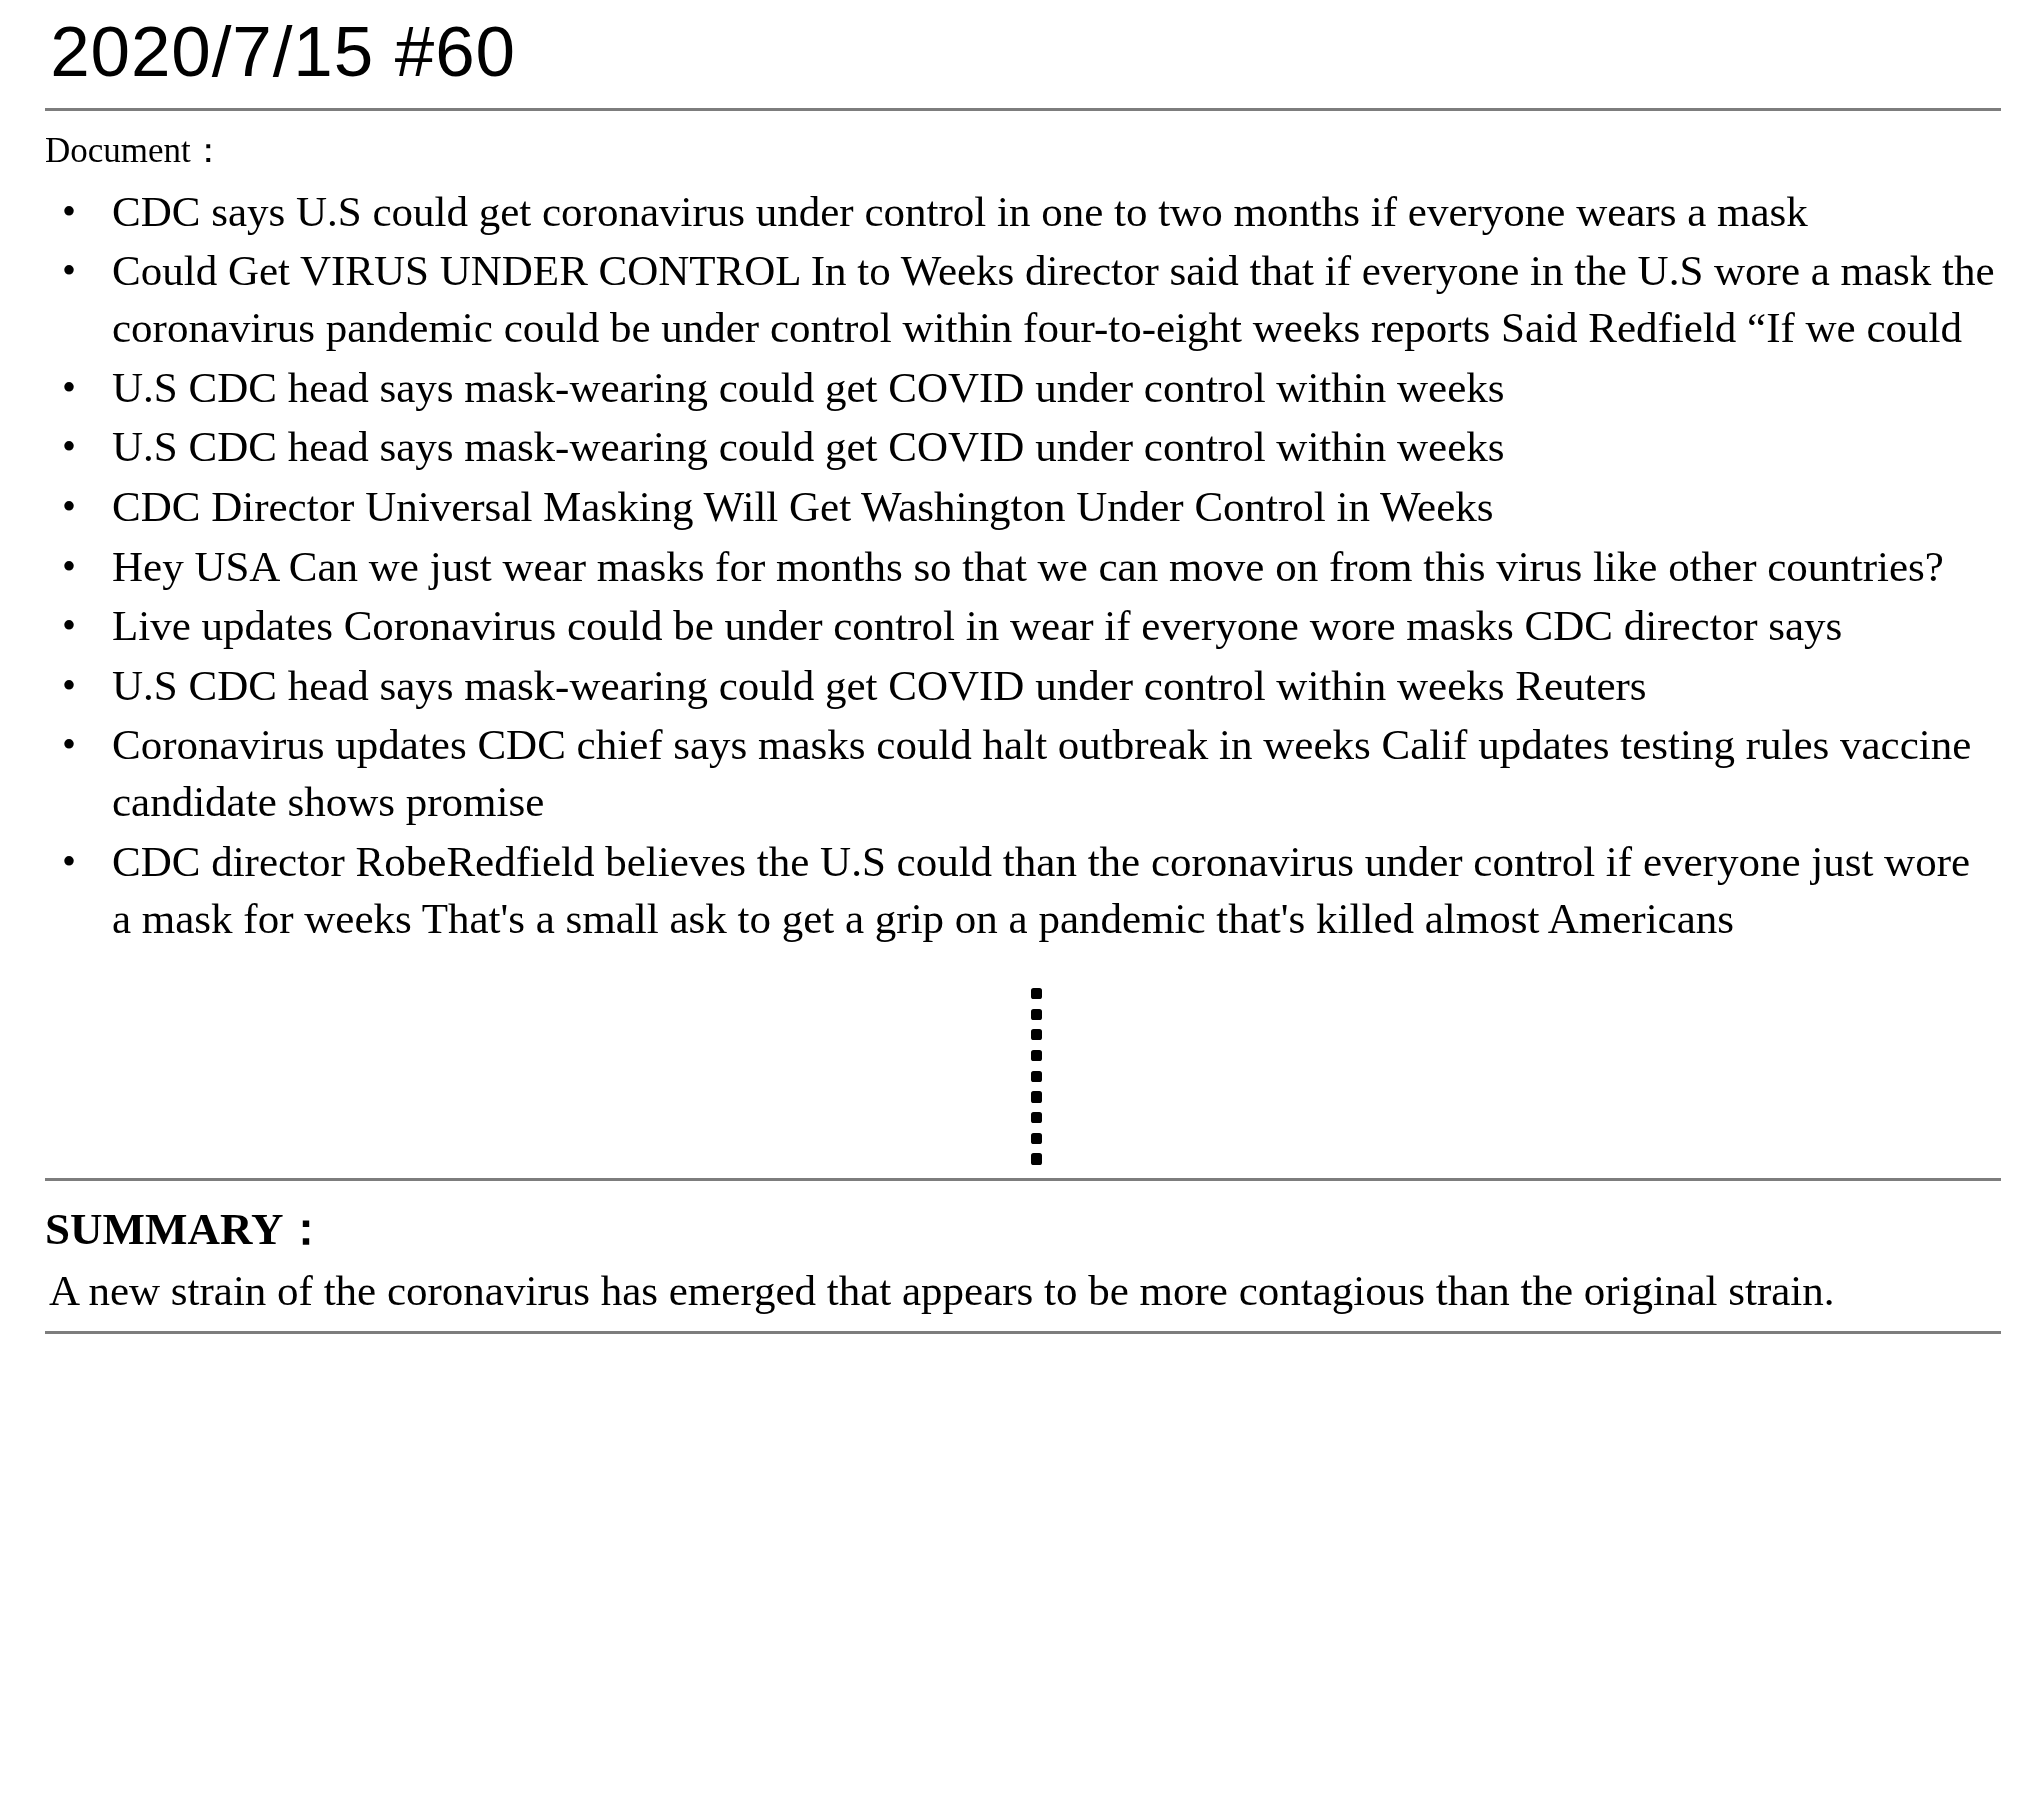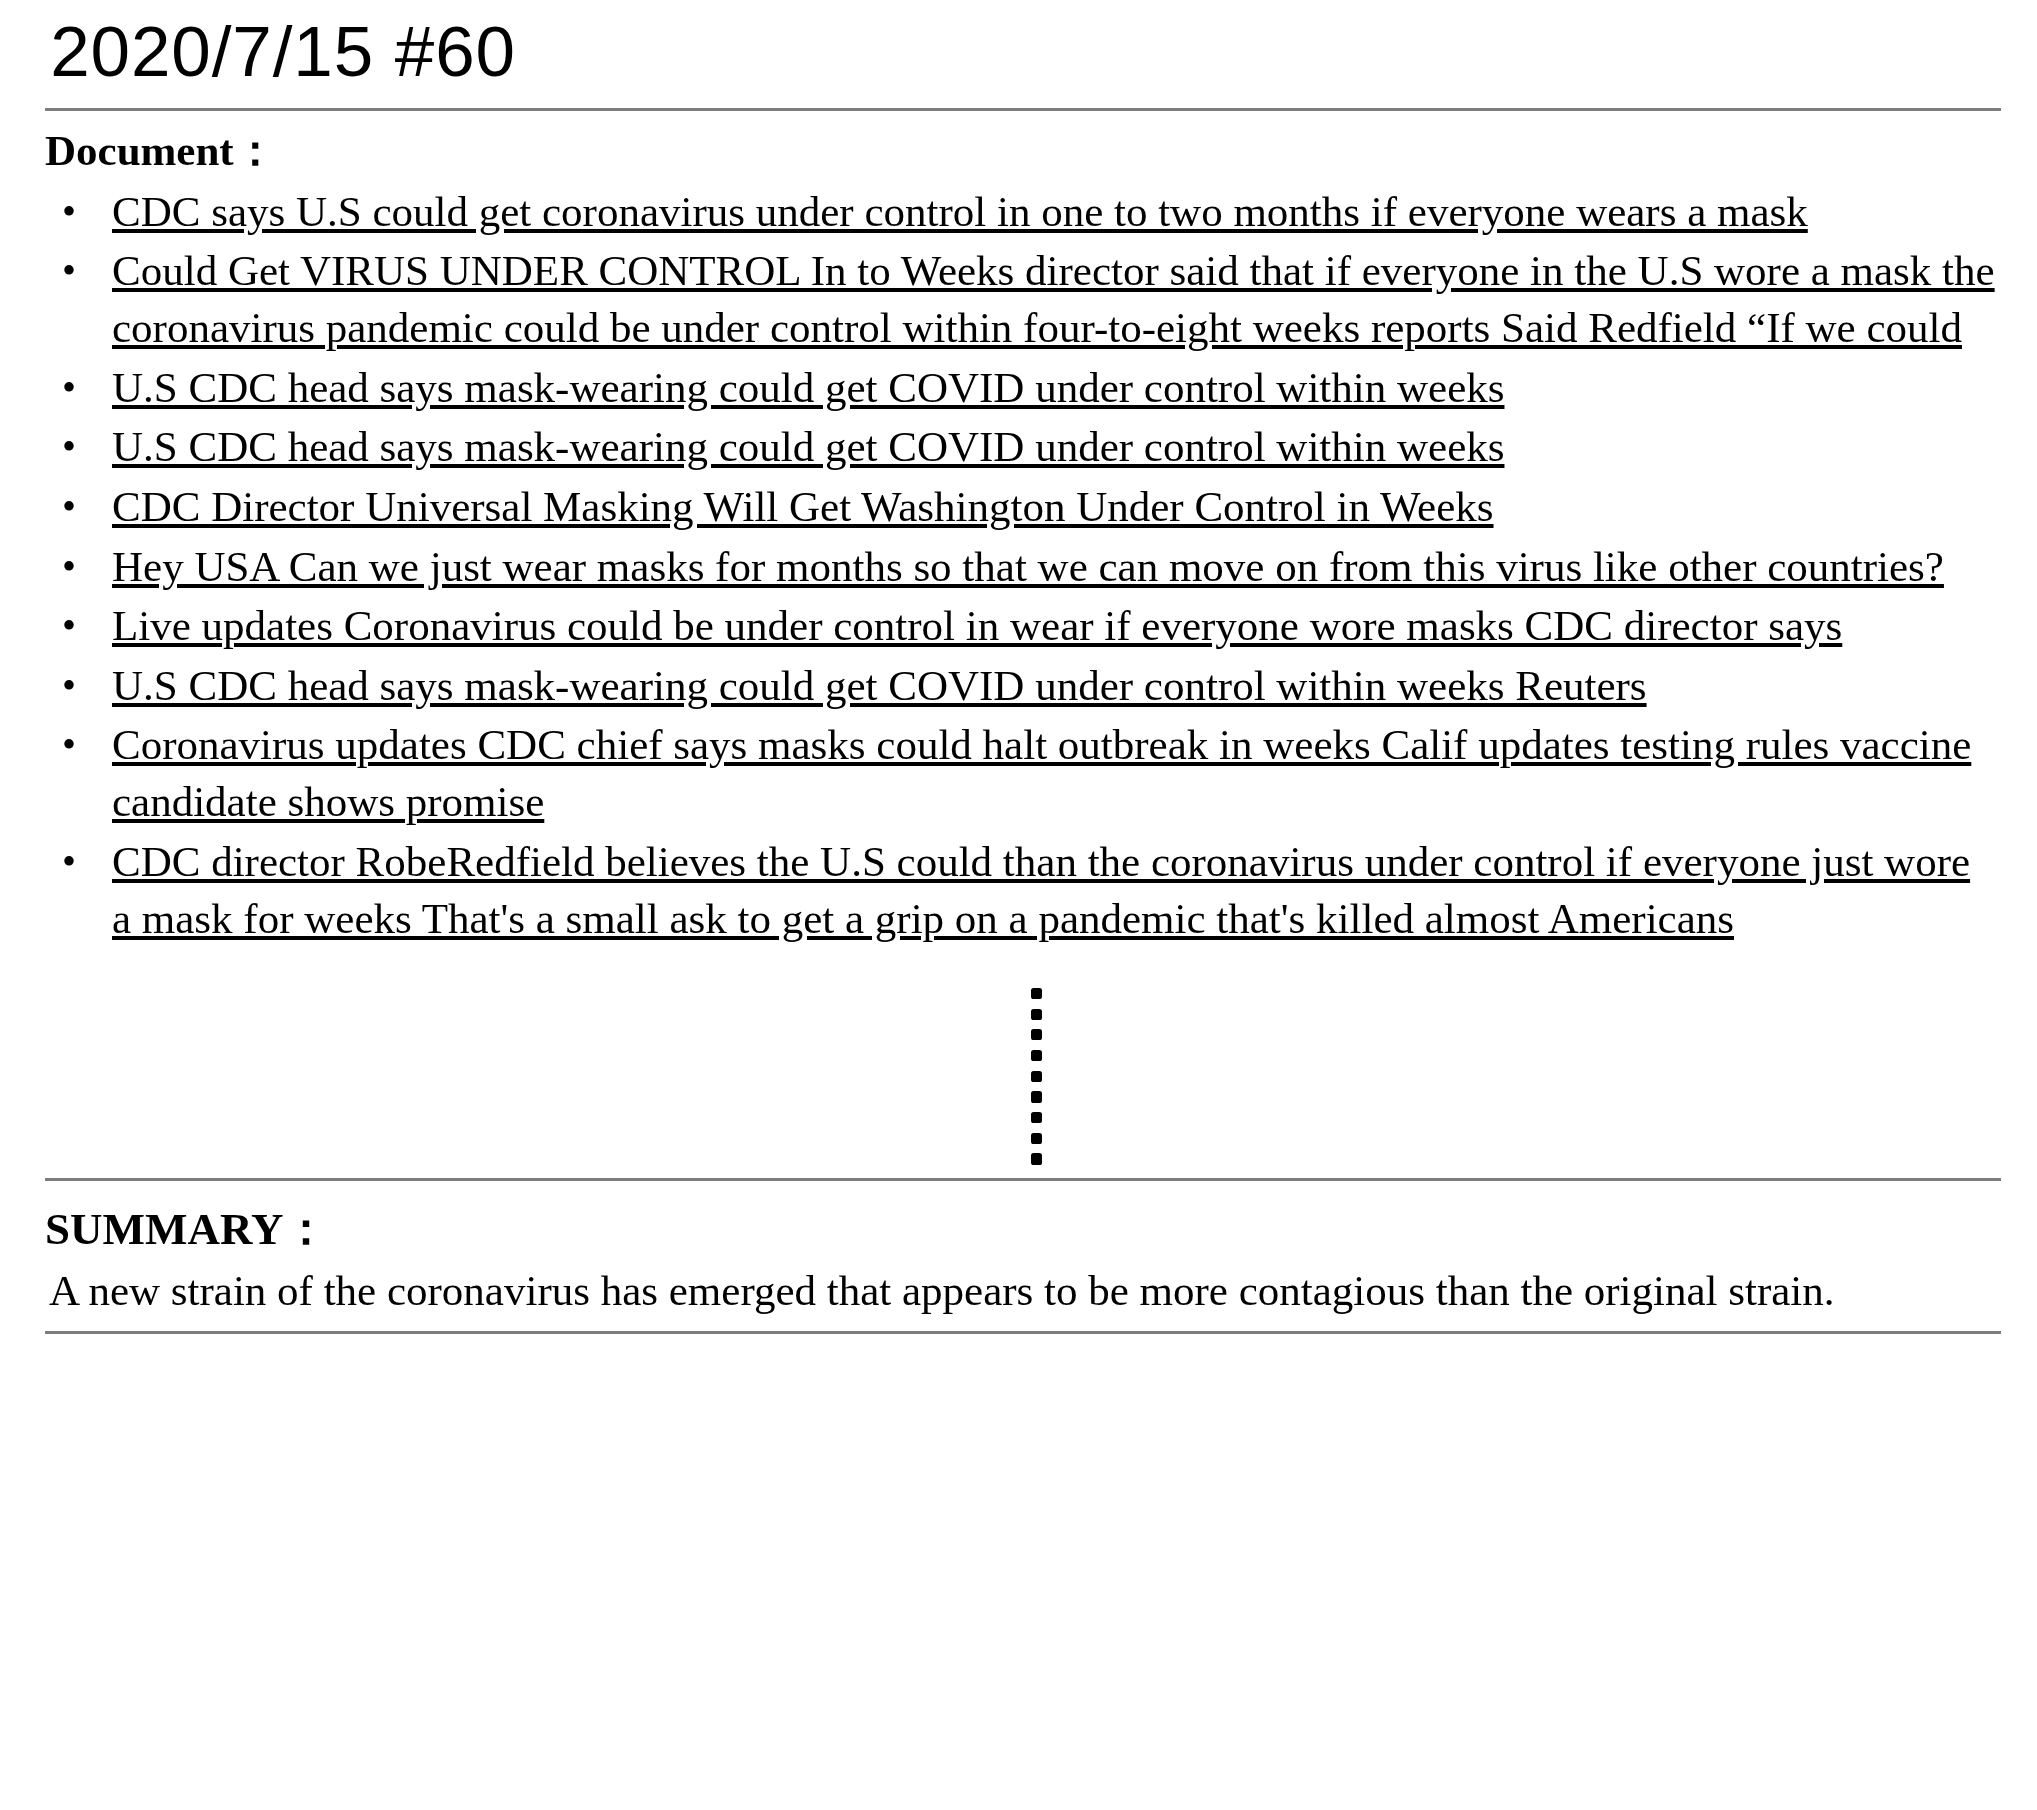--- a/index.html
+++ b/index.html
@@ -18,25 +18,25 @@
   .rule {
     border:none; height:0;
     border-top:3.4px solid #7d7d7d;
     margin:0;
   }
   .rule-top { margin-top:13.8px; }
   .rule-mid { margin-top:13.8px; }
   .rule-bottom { margin-top:12px; }
 
   .doc-heading {
-    font-size:43px; font-weight:bold;
+    font-size:35px; font-weight:normal;
     margin:13.8px 0 5.2px 0; line-height:53px;
   }
 
-  ul.bullets { margin:0; padding:0; list-style:none;text-decoration:underline; }
+  ul.bullets { margin:0; padding:0; list-style:none; }
   ul.bullets li {
     position:relative;
     font-size:43px; line-height:57px;
     padding-left:67px; margin:0 0 2.6px 0;
     max-width:1884px;
   }
   ul.bullets li::before {
     content:"\2022";
     position:absolute; left:17px; top:0;
     font-size:40px; line-height:57px;

